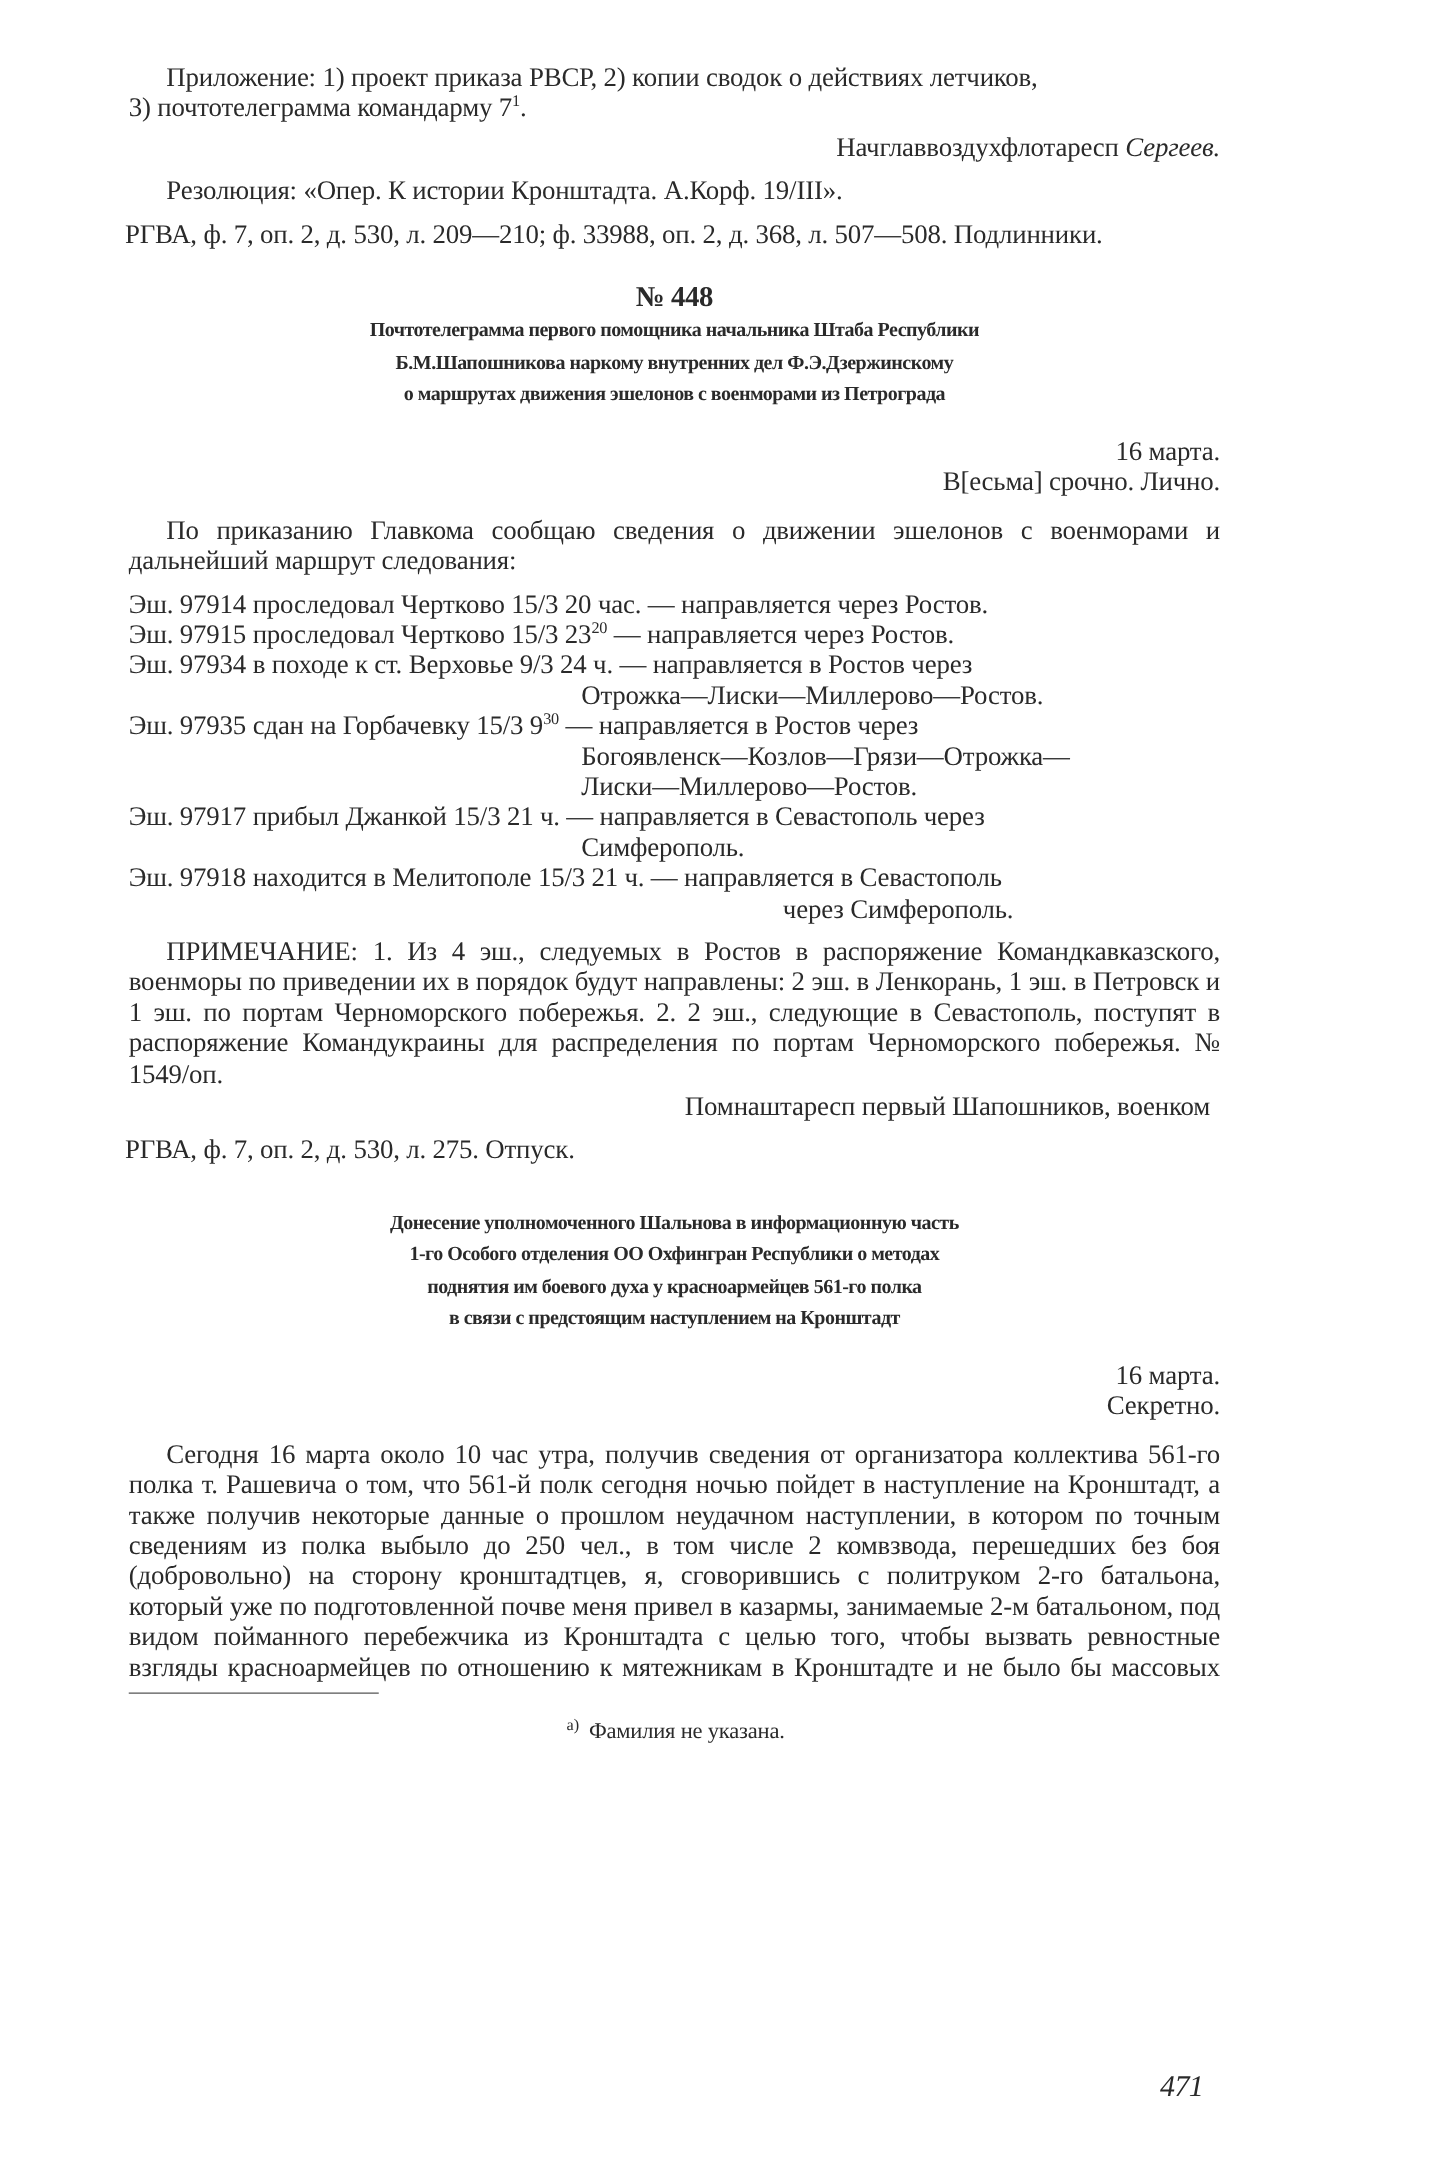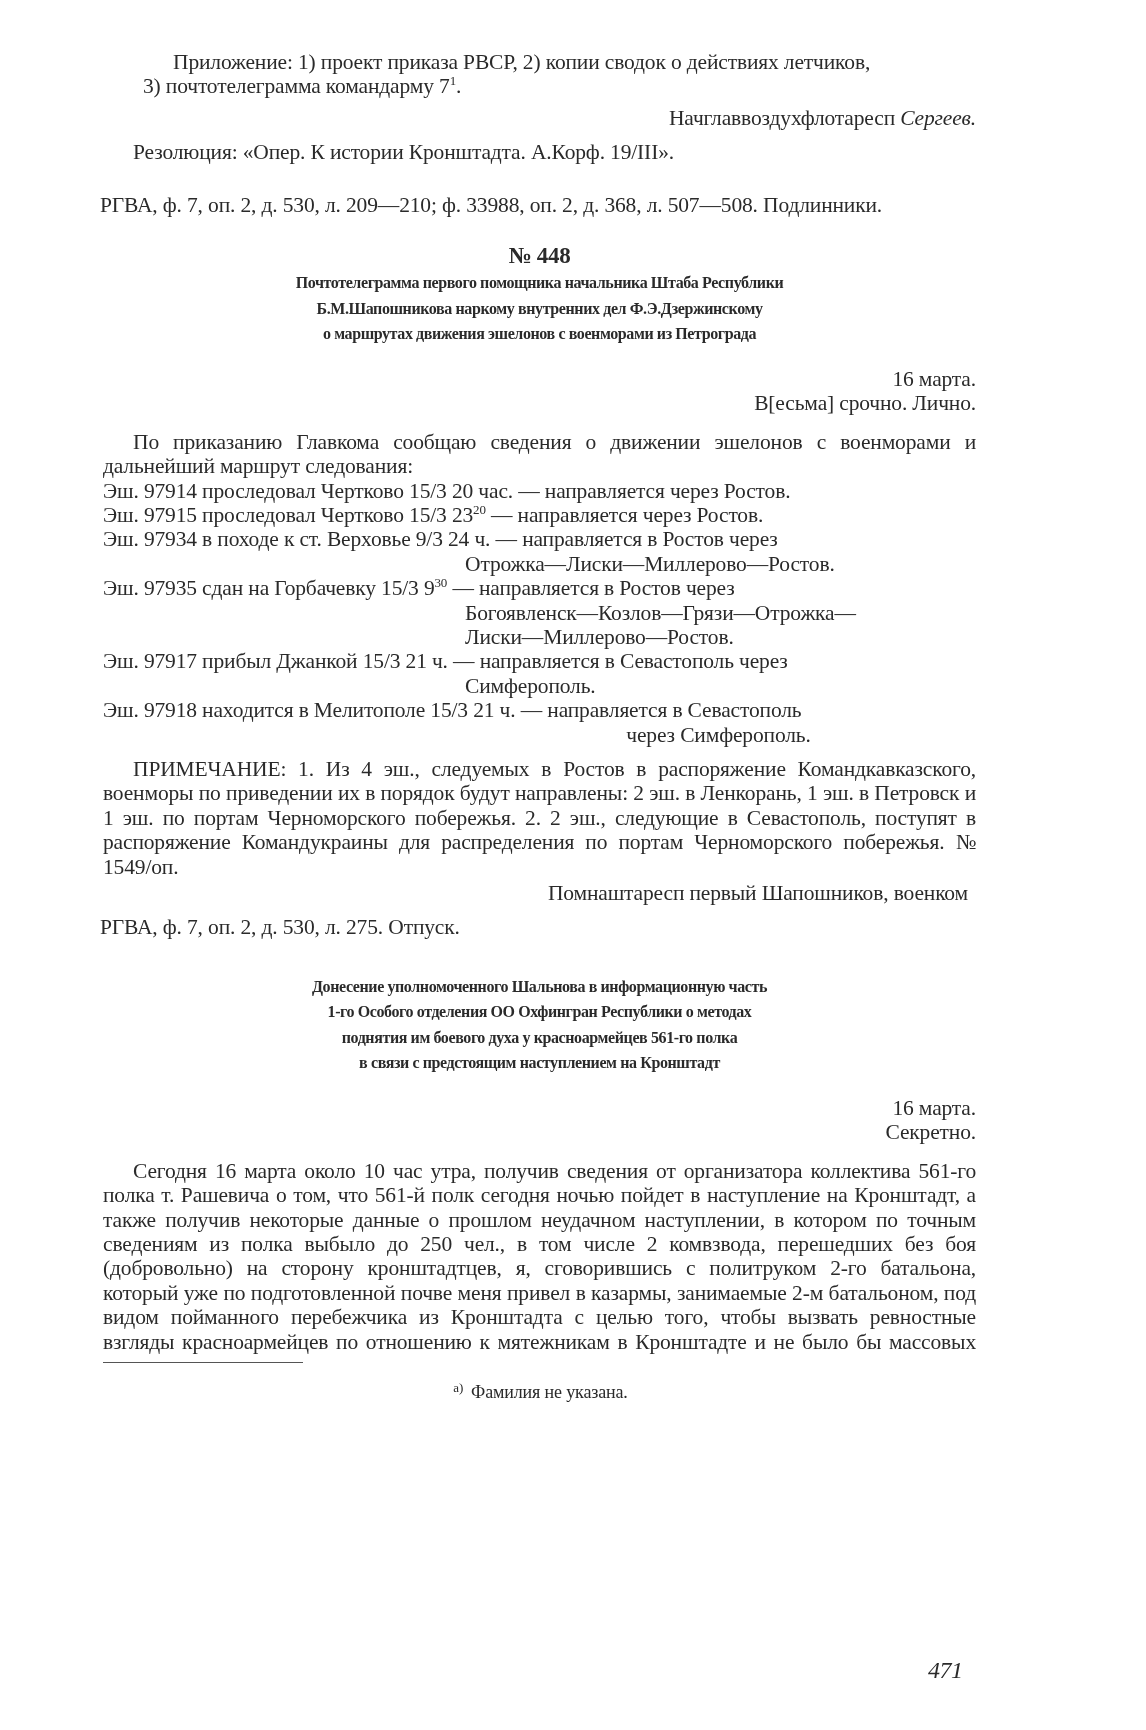--- a/index.html
+++ b/index.html
@@ -66,44 +66,44 @@
       letter-spacing: -0.5px;
       font-style: italic;
     }
   </style>
 </head>
 <body>
 
 <div class="page">
 
   <section>
-    <p style="text-indent:30px;margin-left:40px;">
+    <p style="text-indent:30px;">
       <span>Приложение: 1) проект приказа РВСР, 2) копии сводок о действиях летчиков,</span><br>
       <span>3) почтотелеграмма командарму 7</span><span class="sup">1</span><span>.</span>
     </p>
     <p class="right" style="margin-top:7px;">
       <span>Начглаввоздухфлотаресп</span>
       <span class="italic">Сергеев.</span>
     </p>
     <p style="text-indent:30px; margin-top:10px;">Резолюция: «Опер. К истории Кронштадта. А.Корф. 19/III».</p>
-    <p style="margin-top:28px; margin-left:-3px;">РГВА, ф. 7, оп. 2, д. 530, л. 209—210; ф. 33988, оп. 2, д. 368, л. 507—508. Подлинники.</p>
+    <p style="margin-top:10px; margin-left:-3px;">РГВА, ф. 7, оп. 2, д. 530, л. 209—210; ф. 33988, оп. 2, д. 368, л. 507—508. Подлинники.</p>
   </section>
 
   <section style="margin-top:27px;">
     <div class="doc-number">№ 448</div>
     <div class="doc-title" style="margin-top:2px;">
       <div>Почтотелеграмма первого помощника начальника Штаба Республики</div>
       <div>Б.М.Шапошникова наркому внутренних дел Ф.Э.Дзержинскому</div>
       <div>о маршрутах движения эшелонов с военморами из Петрограда</div>
     </div>
     <p class="right" style="margin-top:20px;">16 марта.</p>
     <p class="right">В[есьма] срочно. Лично.</p>
     <p class="indent" style="margin-top:14px;">По приказанию Главкома сообщаю сведения о движении эшелонов с военморами и дальнейший маршрут следования:</p>
 
-    <div style="">
+    <div style="margin-top:10px;">
       <div>
         <span class="echelon-line">Эш. 97914 проследовал Чертково 15/3 20 час. — направляется через Ростов.</span>
       </div>
       <div>
         <span class="echelon-line"><span>Эш. 97915 проследовал Чертково 15/3 23</span><span class="sup">20</span><span> — направляется через Ростов.</span></span>
       </div>
       <div>
         <span class="echelon-line">Эш. 97934 в походе к ст. Верховье 9/3 24 ч. — направляется в Ростов через</span>
         <span class="echelon-cont">Отрожка—Лиски—Миллерово—Ростов.</span>
       </div>

